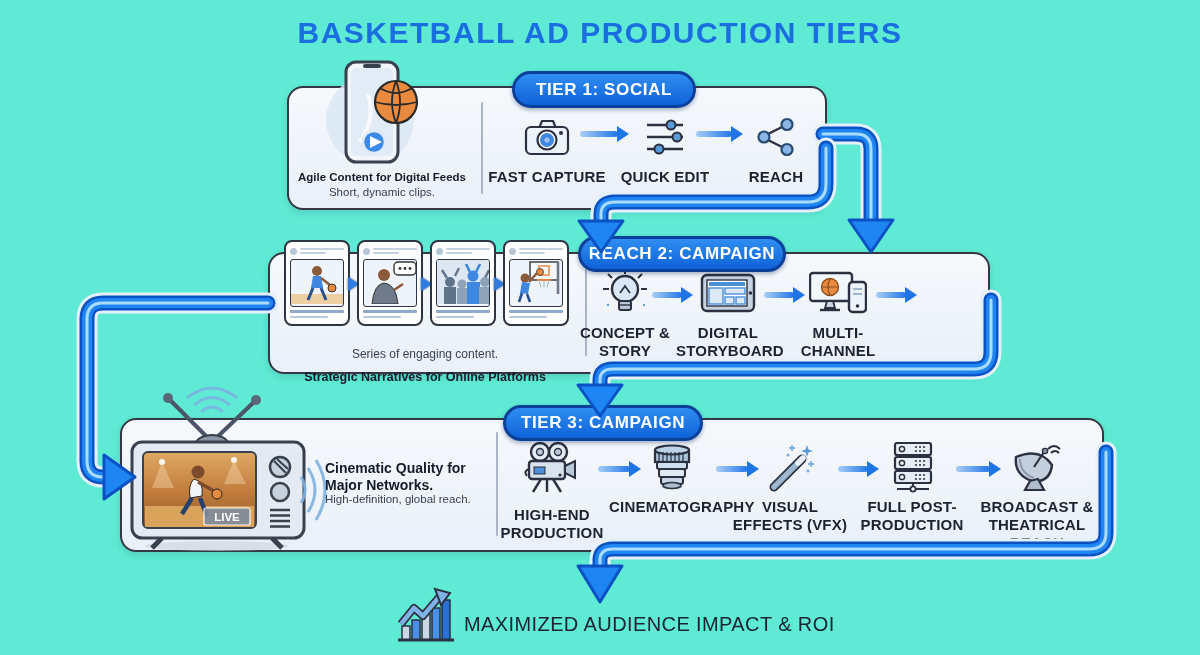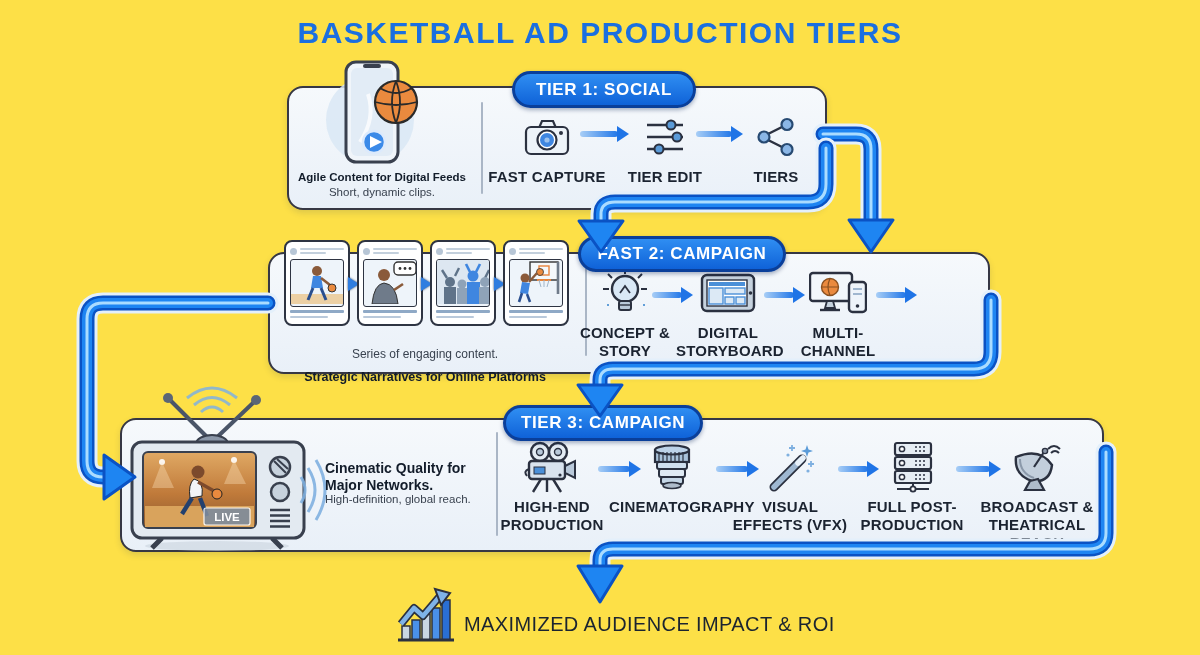--- a/index.html
+++ b/index.html
@@ -1,18 +1,18 @@
 <!DOCTYPE html>
 <html><head>
 <meta charset="utf-8">
 <style>
   html,body{margin:0;padding:0;background:#ffffff;}
   .canvas{
     position:relative;width:1200px;height:655px;overflow:hidden;
-    background:#fde047;font-family:"Liberation Sans",sans-serif;
+    background:#5eead4;font-family:"Liberation Sans",sans-serif;
   }
   .title{
     position:absolute;left:0;right:0;top:16px;text-align:center;
     font-size:30px;font-weight:bold;letter-spacing:1.5px;color:#1a6fe0;
   }
   .tier-box{
     position:absolute;z-index:2;border:2px solid #363744;border-radius:16px;
     background:linear-gradient(180deg,#f6f9fc 0%,#e9f0f8 100%);
     box-shadow:0 3px 6px rgba(40,60,90,.15);
   }
@@ -68,21 +68,21 @@
   <div class="title">BASKETBALL AD PRODUCTION TIERS</div>
 
   <div class="tier-box" style="left:287px;top:86px;width:536px;height:120px;"></div>
   <div class="tier-box" style="left:268px;top:252px;width:718px;height:118px;"></div>
   <div class="tier-box" style="left:120px;top:418px;width:980px;height:130px;"></div>
 
   <div class="pill" style="left:512px;top:71px;width:178px;height:31px;">
     <span>TIER 1: SOCIAL</span>
   </div>
   <div class="pill" style="left:578px;top:236px;width:202px;height:30px;">
-    <span>FAST 2: CAMPAIGN</span>
+    <span>REACH 2: CAMPAIGN</span>
   </div>
   <div class="pill" style="left:503px;top:405px;width:194px;height:30px;">
     <span>TIER 3: CAMPAIGN</span>
   </div>
 
   <svg class="hero" style="left:318px;top:56px;" width="110" height="114" viewBox="0 0 110 114">
     <circle cx="52" cy="64" r="44" fill="#d9e7f5" opacity="0.85"></circle>
     <rect x="28" y="6" width="52" height="100" rx="10" fill="#f0f5fa" stroke="#39404e" stroke-width="3"></rect>
     <rect x="33" y="12" width="42" height="88" rx="6" fill="#e2ecf6"></rect>
     <path d="M42 86 Q58 62 50 38" stroke="#ffffff" stroke-width="4" fill="none" opacity="0.75"></path>
@@ -114,34 +114,34 @@
     <div class="step-icon">
       <svg width="46" height="40" viewBox="0 0 46 40">
         <line x1="5" y1="8" x2="41" y2="8" stroke="#2b3140" stroke-width="2.4"></line>
         <line x1="5" y1="20" x2="41" y2="20" stroke="#2b3140" stroke-width="2.4"></line>
         <line x1="5" y1="32" x2="41" y2="32" stroke="#2b3140" stroke-width="2.4"></line>
         <circle cx="29" cy="8" r="4.5" fill="#5b9bd8" stroke="#2b3140" stroke-width="2"></circle>
         <circle cx="35" cy="20" r="4.5" fill="#5b9bd8" stroke="#2b3140" stroke-width="2"></circle>
         <circle cx="17" cy="32" r="4.5" fill="#5b9bd8" stroke="#2b3140" stroke-width="2"></circle>
       </svg>
     </div>
-    <div class="step-label">TIER EDIT</div>
+    <div class="step-label">QUICK EDIT</div>
   </div>
   <div class="flow-arrow" style="left:696px;top:131px;width:36px;"></div>
   <div class="step t1" style="left:776px;top:110px;">
     <div class="step-icon">
       <svg width="44" height="40" viewBox="0 0 44 40">
         <line x1="14" y1="17" x2="29" y2="9.5" stroke="#2b3140" stroke-width="2.4"></line>
         <line x1="14" y1="23" x2="29" y2="30.5" stroke="#2b3140" stroke-width="2.4"></line>
         <circle cx="10" cy="20" r="5.5" fill="#8ab6e6" stroke="#274a72" stroke-width="2.2"></circle>
         <circle cx="33" cy="7.5" r="5.5" fill="#8ab6e6" stroke="#274a72" stroke-width="2.2"></circle>
         <circle cx="33" cy="32.5" r="5.5" fill="#8ab6e6" stroke="#274a72" stroke-width="2.2"></circle>
       </svg>
     </div>
-    <div class="step-label">TIERS</div>
+    <div class="step-label">REACH</div>
   </div>
 
   <div class="post-card" style="left:284px;top:240px;">
     <div class="pc-head">
         <div class="pc-ava"></div>
         <div class="pc-hlines">
           <div></div>
           <div style="width:60%;"></div>
         </div>
       </div>
@@ -325,21 +325,21 @@
     <circle cx="168" cy="97" r="10" fill="#c7d2dd" stroke="#39404e" stroke-width="2.5"></circle>
     <path d="M162 91 L174 103 M165 89 L176 99" stroke="#39404e" stroke-width="2"></path>
     <circle cx="168" cy="122" r="9" fill="#c7d2dd" stroke="#39404e" stroke-width="2.5"></circle>
     <path d="M158 140 H178 M158 145.5 H178 M158 151 H178 M158 156.5 H178" stroke="#39404e" stroke-width="2.4"></path>
     <path d="M196 98 Q210 120 196 142 M204 90 Q222 120 204 150 M189 107 Q197 120 189 133" stroke="#7fb0e0" stroke-width="3" fill="none" opacity="0.9"></path>
   </svg>
   <div class="heading" style="left:325px;top:460px;width:160px;font-size:14px;line-height:1.2;">Cinematic Quality for Major Networks.</div>
   <div class="subheading" style="left:325px;top:493px;font-size:11.5px;white-space:nowrap;">High-definition, global reach.</div>
   <div class="divider" style="left:496px;top:432px;height:104px;"></div>
 
-  <div class="step" style="left:552px;top:440px;">
+  <div class="step" style="left:552px;top:440px;gap:8px;">
     <div class="step-icon">
       <svg width="56" height="52" viewBox="0 0 56 52">
         <circle cx="16" cy="11" r="9" fill="#e4ecf4" stroke="#2b3140" stroke-width="2.4"></circle>
         <circle cx="34" cy="11" r="9" fill="#e4ecf4" stroke="#2b3140" stroke-width="2.4"></circle>
         <circle cx="16" cy="11" r="3.5" fill="#b9c9da" stroke="#2b3140" stroke-width="1.4"></circle>
         <circle cx="34" cy="11" r="3.5" fill="#b9c9da" stroke="#2b3140" stroke-width="1.4"></circle>
         <rect x="5" y="20" width="36" height="18" rx="3" fill="#d9e3ee" stroke="#2b3140" stroke-width="2.4"></rect>
         <rect x="10" y="26" width="11" height="7" fill="#4a8fd8" stroke="#2b3140" stroke-width="1"></rect>
         <circle cx="36" cy="34" r="1.6" fill="#2b3140"></circle>
         <polygon points="41,25 51,20 51,37 41,32" fill="#b9c9da" stroke="#2b3140" stroke-width="2"></polygon>

